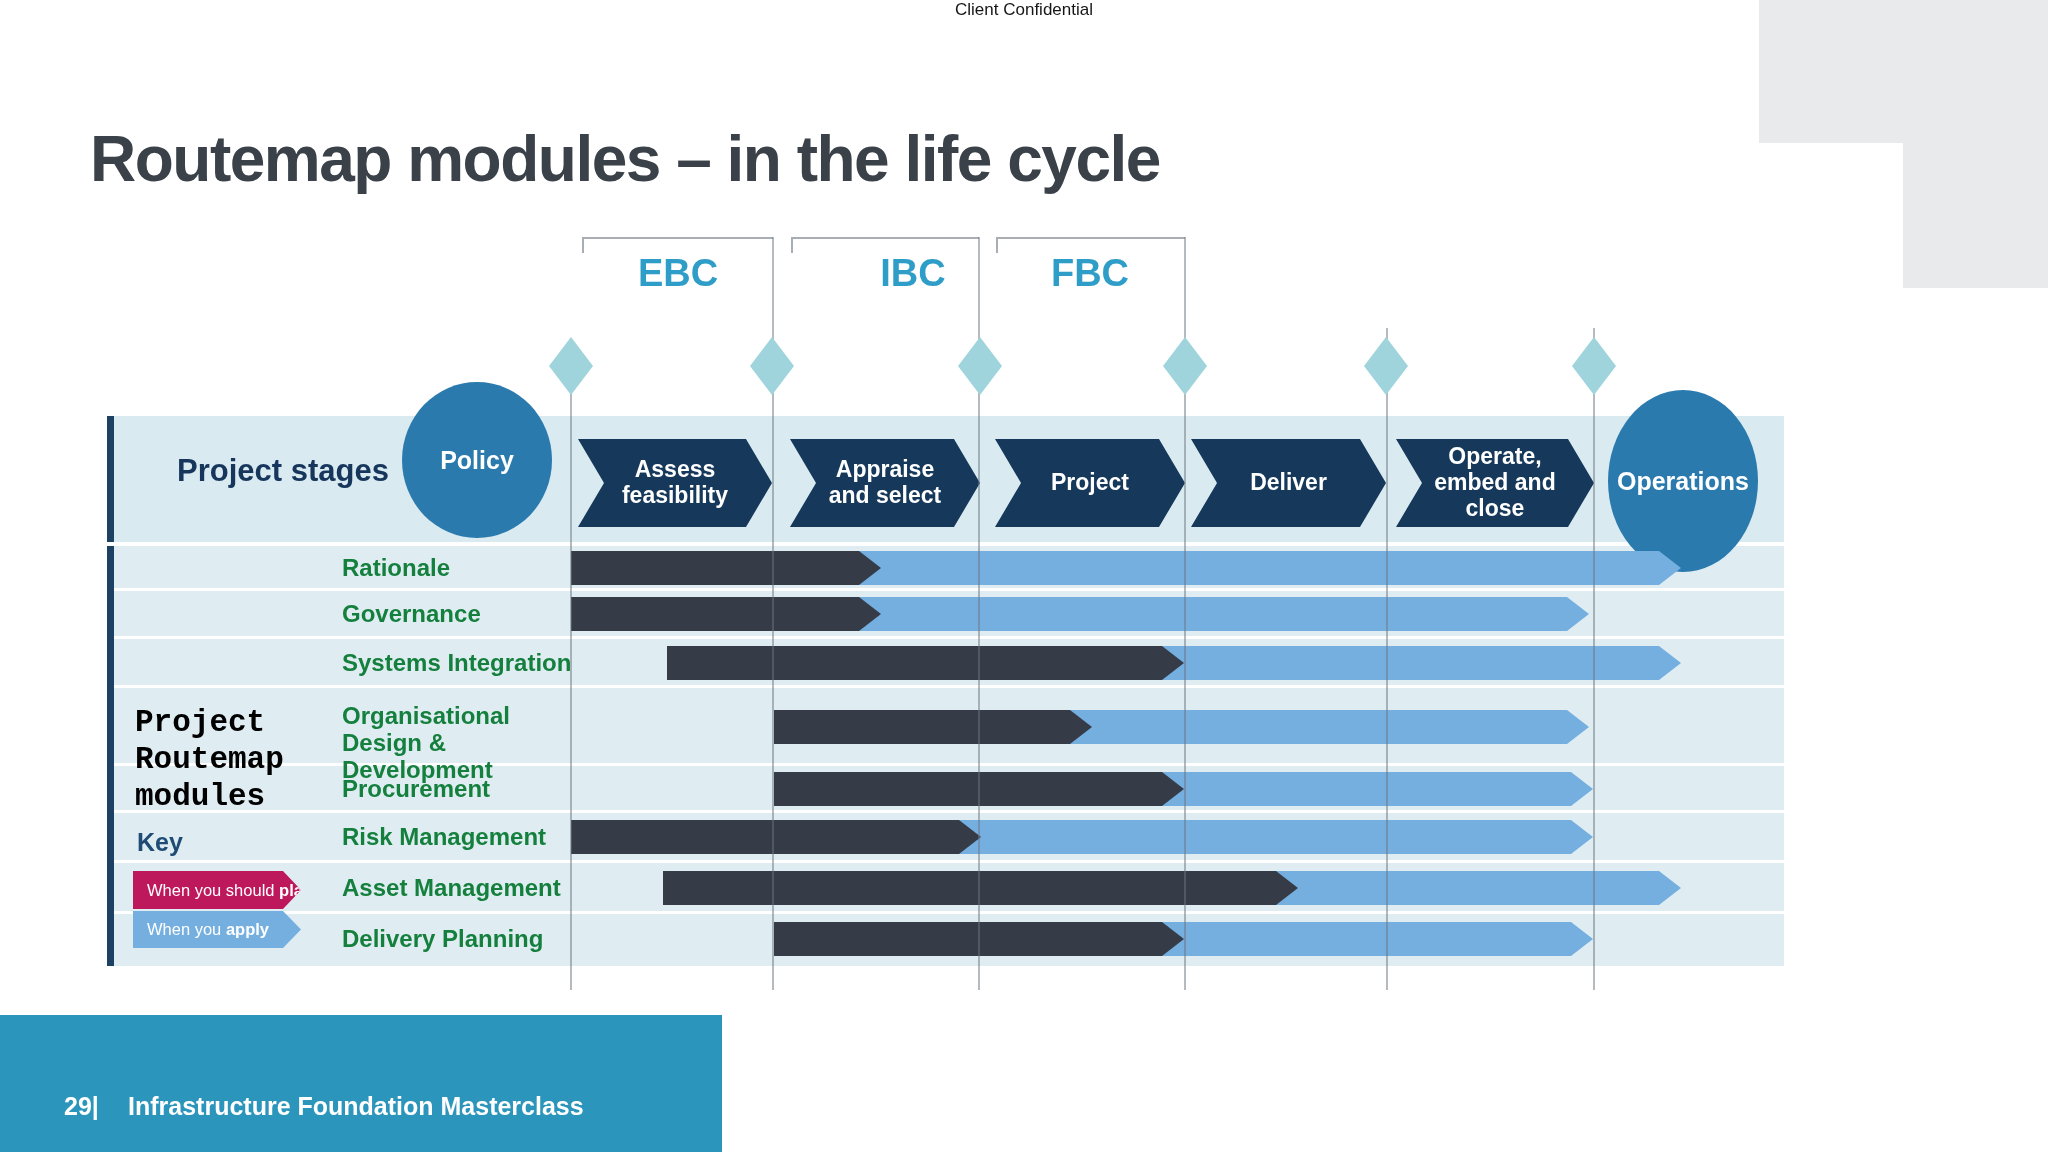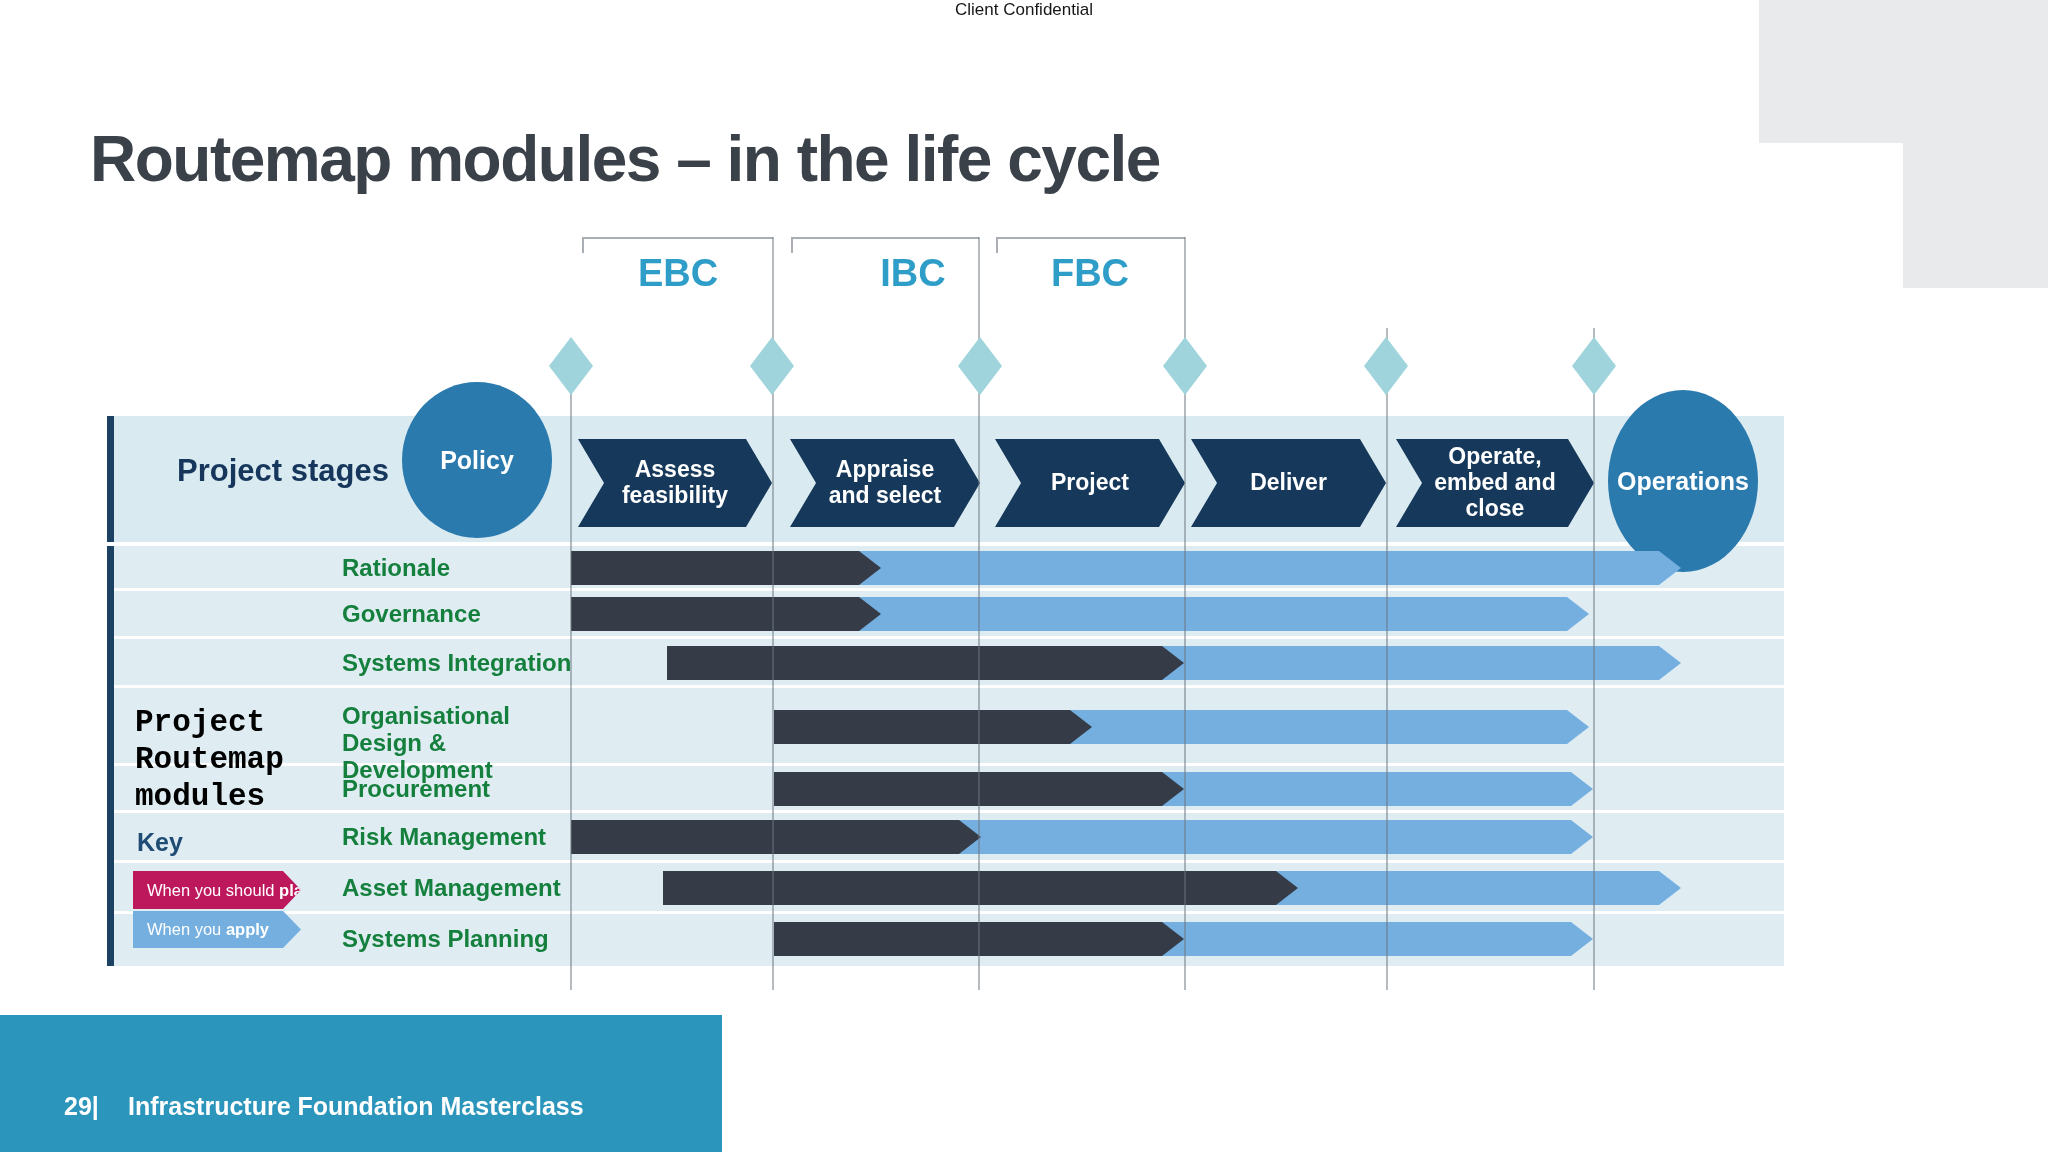--- a/index.html
+++ b/index.html
@@ -131,21 +131,21 @@
   <div class="abs legend" id="legend-plan"><span>When you should </span><b>plan</b></div>
   <div class="abs legend" id="legend-apply"><span>When you </span><b>apply</b></div>
 
   <div class="abs row-label" style="top:554px;">Rationale</div>
   <div class="abs row-label" style="top:600px;">Governance</div>
   <div class="abs row-label" style="top:649px;">Systems Integration</div>
   <div class="abs row-label" style="top:702px;width:250px;">Organisational Design &amp; Development</div>
   <div class="abs row-label" style="top:775px;">Procurement</div>
   <div class="abs row-label" style="top:823px;">Risk Management</div>
   <div class="abs row-label" style="top:874px;">Asset Management</div>
-  <div class="abs row-label" style="top:925px;">Systems Planning</div>
+  <div class="abs row-label" style="top:925px;">Delivery Planning</div>
 
   <div class="abs bar light" style="left:857px;top:551px;width:824px;"></div>
   <div class="abs bar light" style="left:857px;top:597px;width:732px;"></div>
   <div class="abs bar light" style="left:1160px;top:646px;width:521px;"></div>
   <div class="abs bar light" style="left:1068px;top:710px;width:521px;"></div>
   <div class="abs bar light" style="left:1160px;top:772px;width:433px;"></div>
   <div class="abs bar light" style="left:957px;top:820px;width:636px;"></div>
   <div class="abs bar light" style="left:1274px;top:871px;width:407px;"></div>
   <div class="abs bar light" style="left:1160px;top:922px;width:433px;"></div>
 

